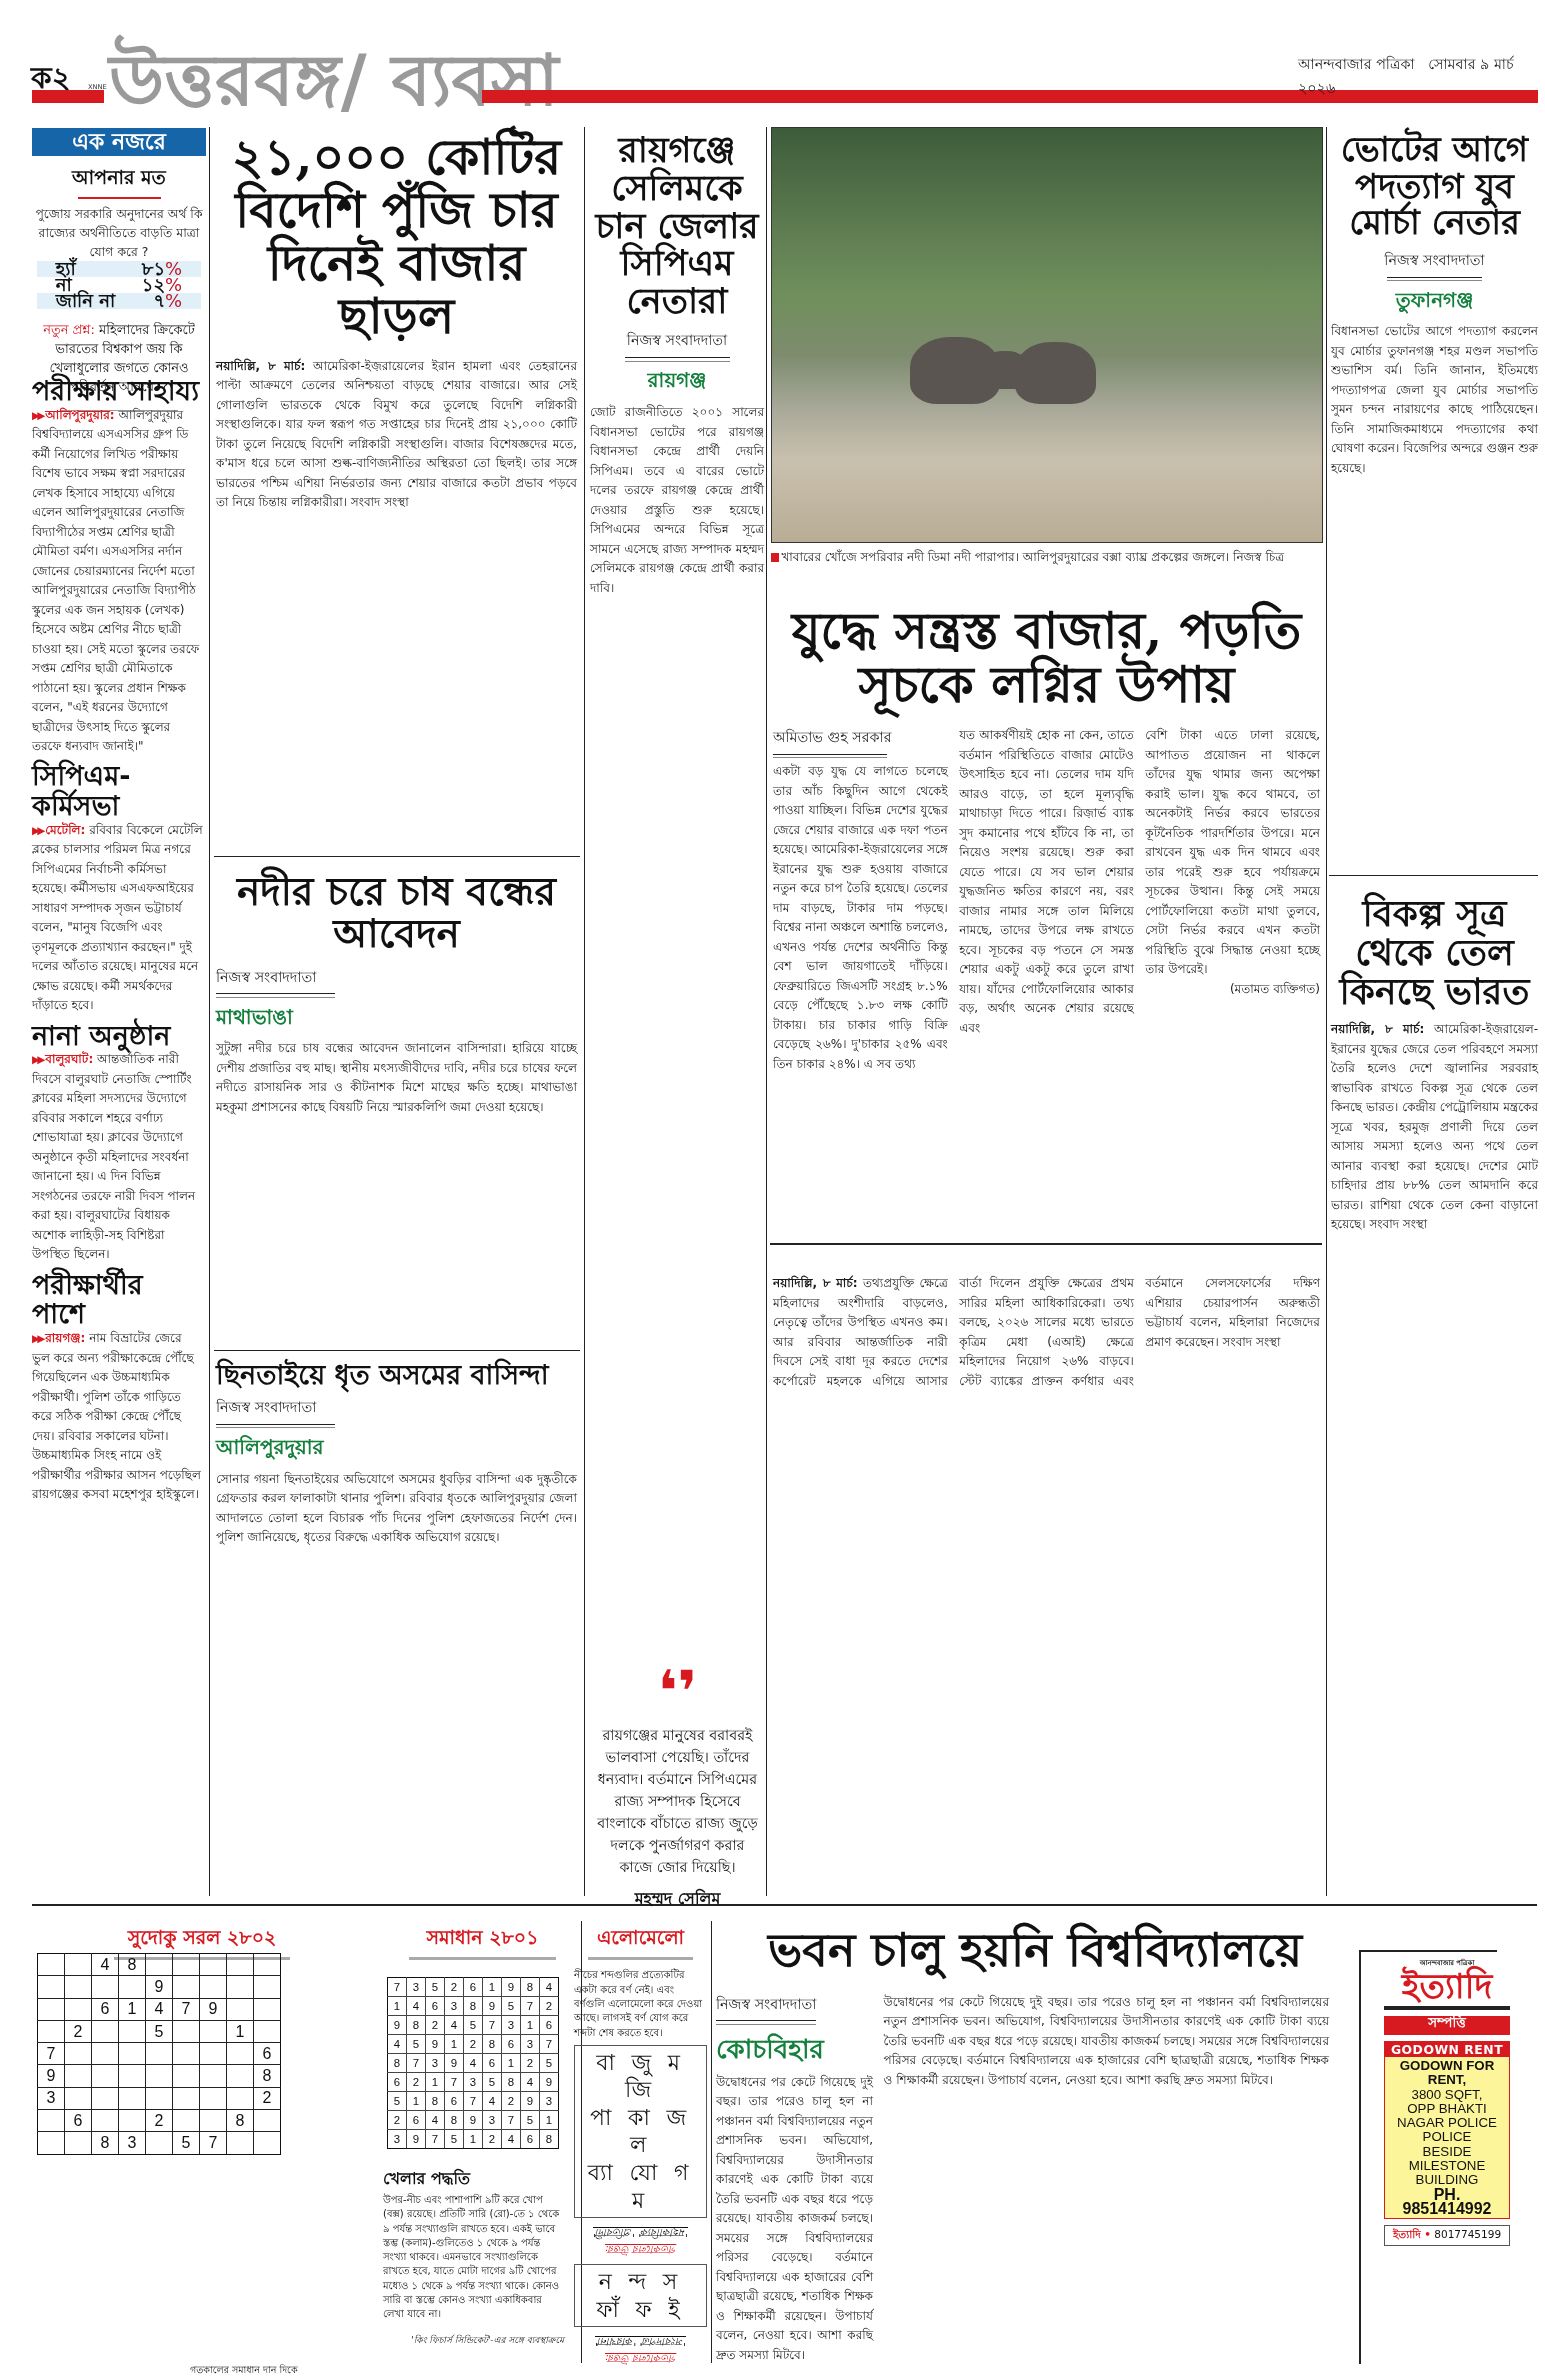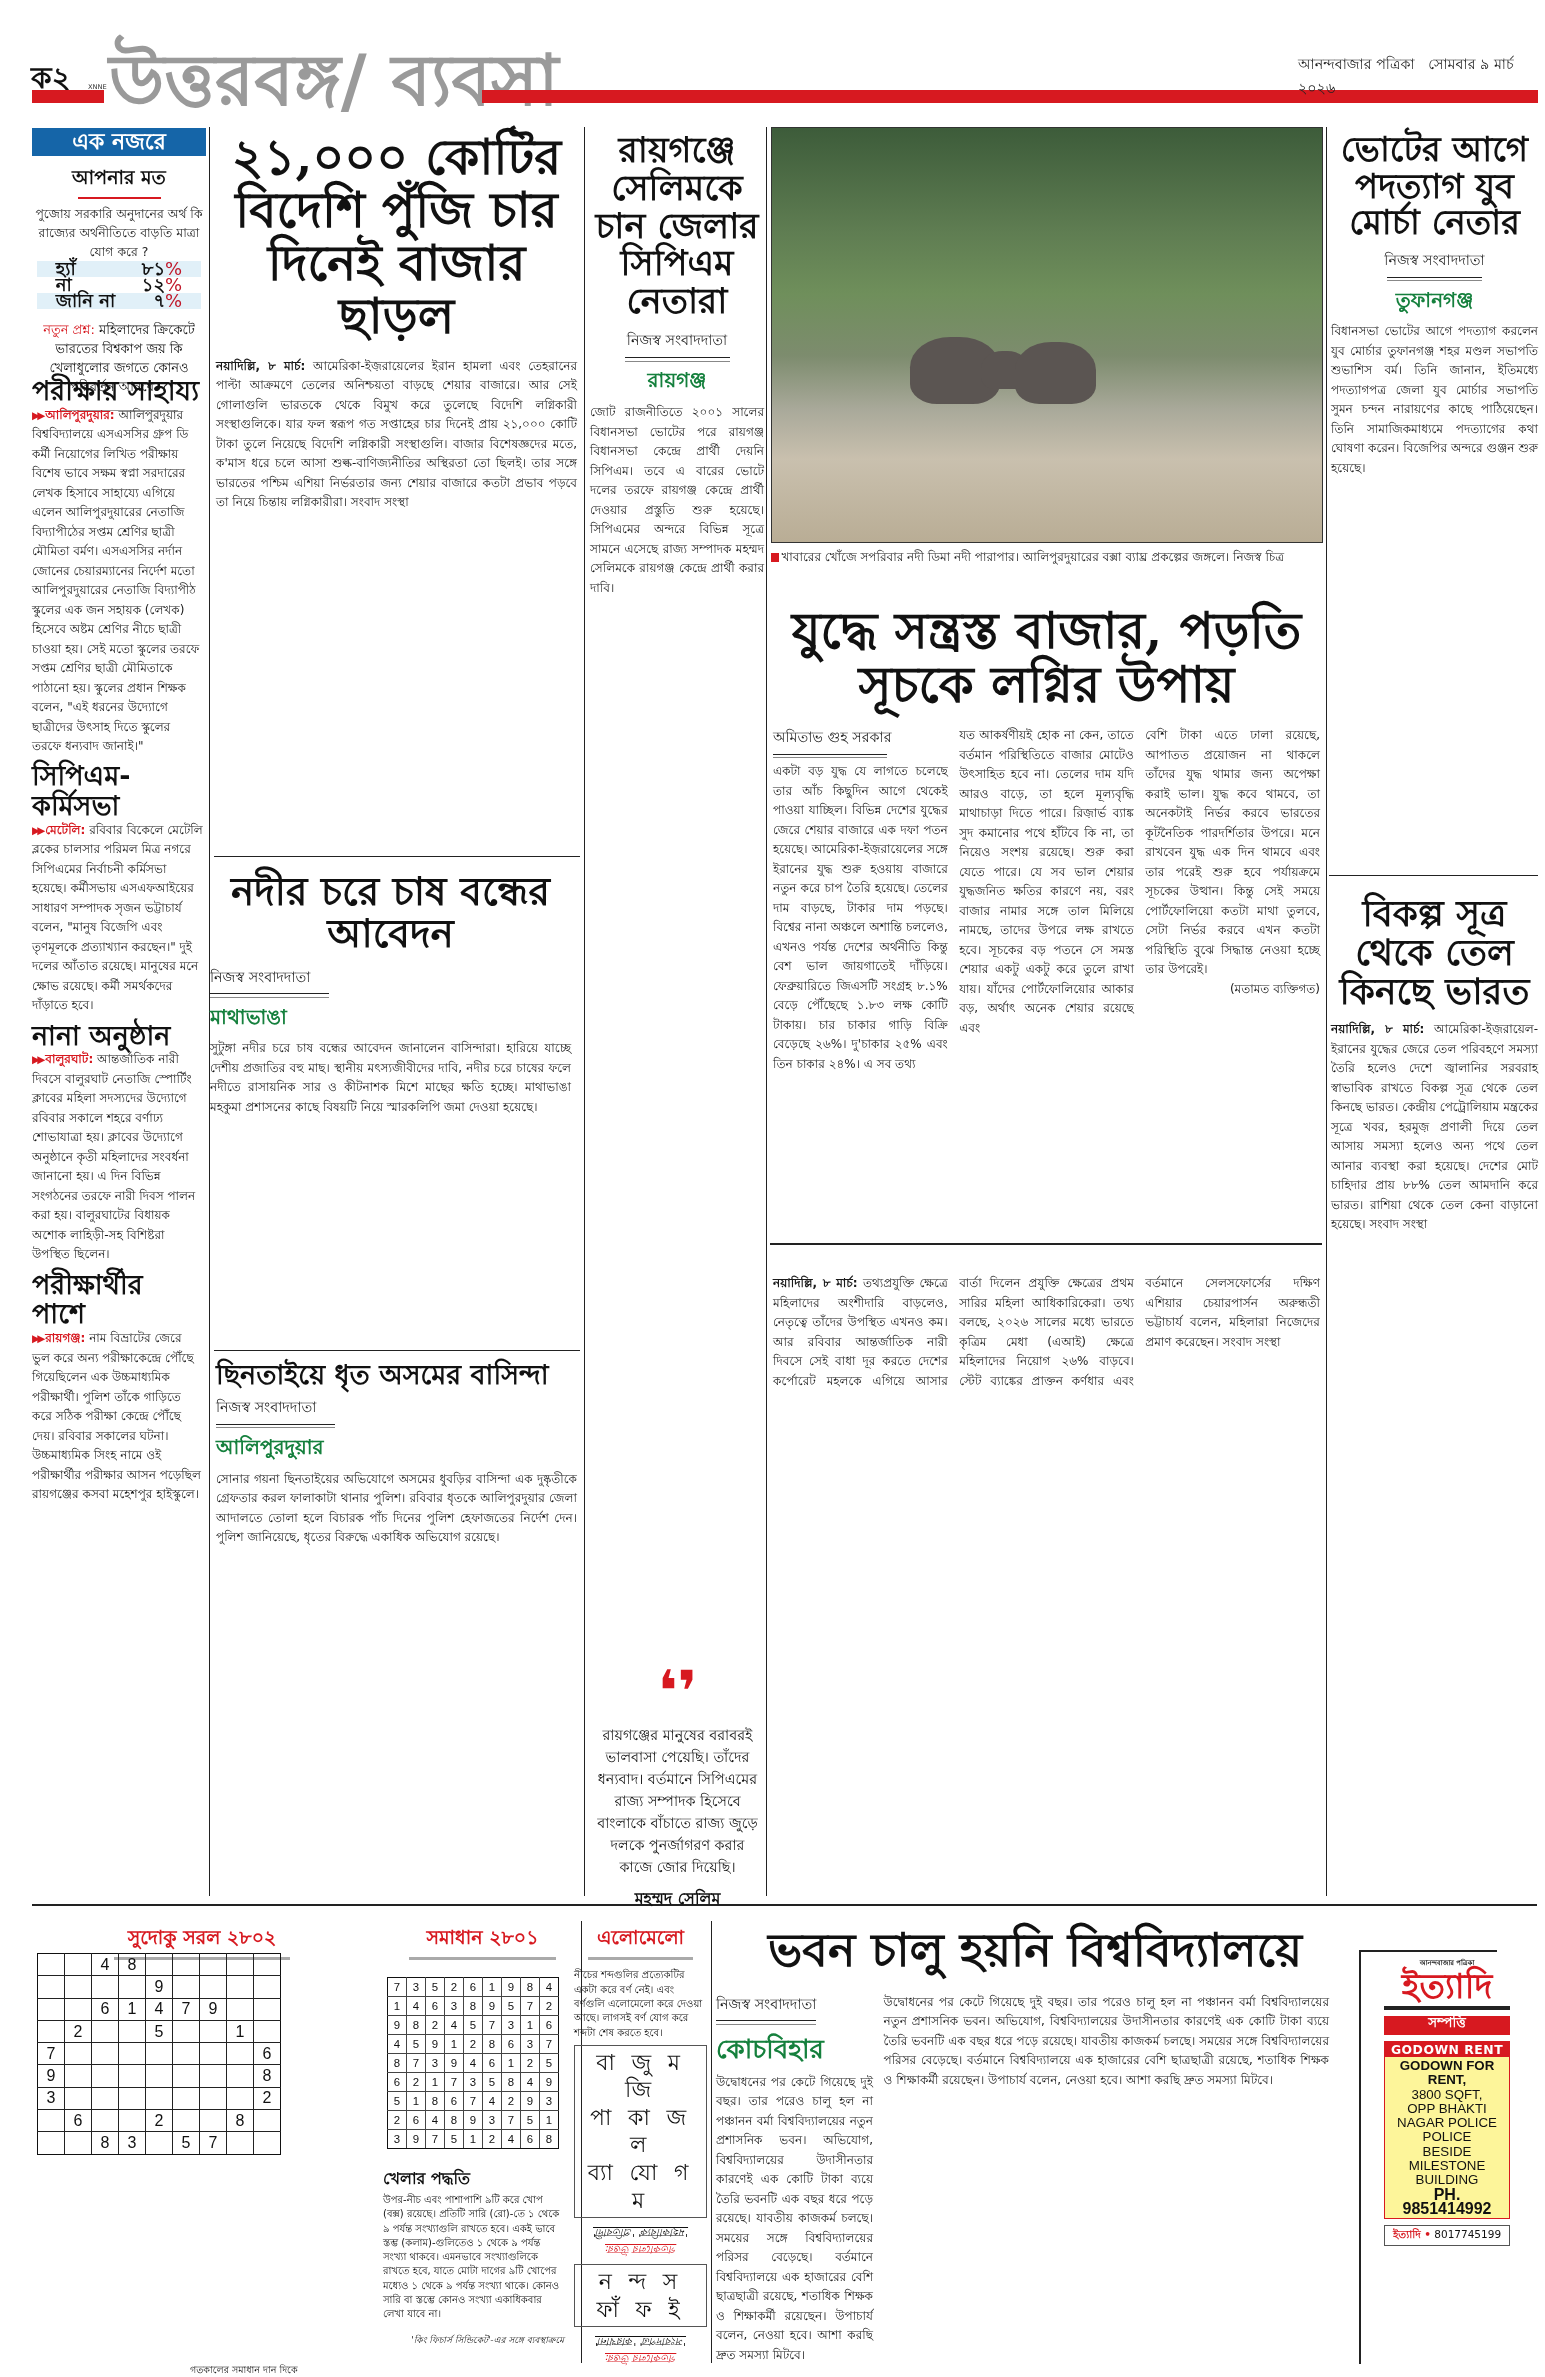--- a/index.html
+++ b/index.html
@@ -147,21 +147,21 @@
 </div>
 
 <div class="abs" style="left:216px;top:131px;width:361px">
   <div class="headline serif" style="font-size:49px">২১,০০০ কোটির বিদেশি পুঁজি চার দিনেই বাজার ছাড়ল</div>
   <div class="body-text" style="margin-top:14.3px">
     <span class="brief" style="font-weight:bold">নয়াদিল্লি, ৮ মার্চ:</span>
     <span>আমেরিকা-ইজ়রায়েলের ইরান হামলা এবং তেহরানের পাল্টা আক্রমণে তেলের অনিশ্চয়তা বাড়ছে শেয়ার বাজারে। আর সেই গোলাগুলি ভারতকে থেকে বিমুখ করে তুলেছে বিদেশি লগ্নিকারী সংস্থাগুলিকে। যার ফল স্বরূপ গত সপ্তাহের চার দিনেই প্রায় ২১,০০০ কোটি টাকা তুলে নিয়েছে বিদেশি লগ্নিকারী সংস্থাগুলি। বাজার বিশেষজ্ঞদের মতে, ক'মাস ধরে চলে আসা শুল্ক-বাণিজ্যনীতির অস্থিরতা তো ছিলই। তার সঙ্গে ভারতের পশ্চিম এশিয়া নির্ভরতার জন্য শেয়ার বাজারে কতটা প্রভাব পড়বে তা নিয়ে চিন্তায় লগ্নিকারীরা। সংবাদ সংস্থা</span>
   </div>
 </div>
 
-<div class="abs" style="left:210px;top:870px;width:361px">
+<div class="abs" style="left:216px;top:870px;width:361px">
   <div class="headline serif" style="font-size:39px">নদীর চরে চাষ বন্ধের আবেদন</div>
   <div class="byline" style="text-align:left;margin-top:11.4px">নিজস্ব সংবাদদাতা</div>
   <div class="dbl-rule" style="width:119px;margin-left:0"></div>
   <div class="place" style="text-align:left">মাথাভাঙা</div>
   <div class="body-text" style="margin-top:4.8px">সুটুঙ্গা নদীর চরে চাষ বন্ধের আবেদন জানালেন বাসিন্দারা। হারিয়ে যাচ্ছে দেশীয় প্রজাতির বহু মাছ। স্থানীয় মৎস্যজীবীদের দাবি, নদীর চরে চাষের ফলে নদীতে রাসায়নিক সার ও কীটনাশক মিশে মাছের ক্ষতি হচ্ছে। মাথাভাঙা মহকুমা প্রশাসনের কাছে বিষয়টি নিয়ে স্মারকলিপি জমা দেওয়া হয়েছে।</div>
 </div>
 
 <div class="abs" style="left:216px;top:1360px;width:361px">
   <div class="headline serif" style="font-size:27px;text-align:left">ছিনতাইয়ে ধৃত অসমের বাসিন্দা</div>
   <div class="byline" style="text-align:left;margin-top:6.7px">নিজস্ব সংবাদদাতা</div>

